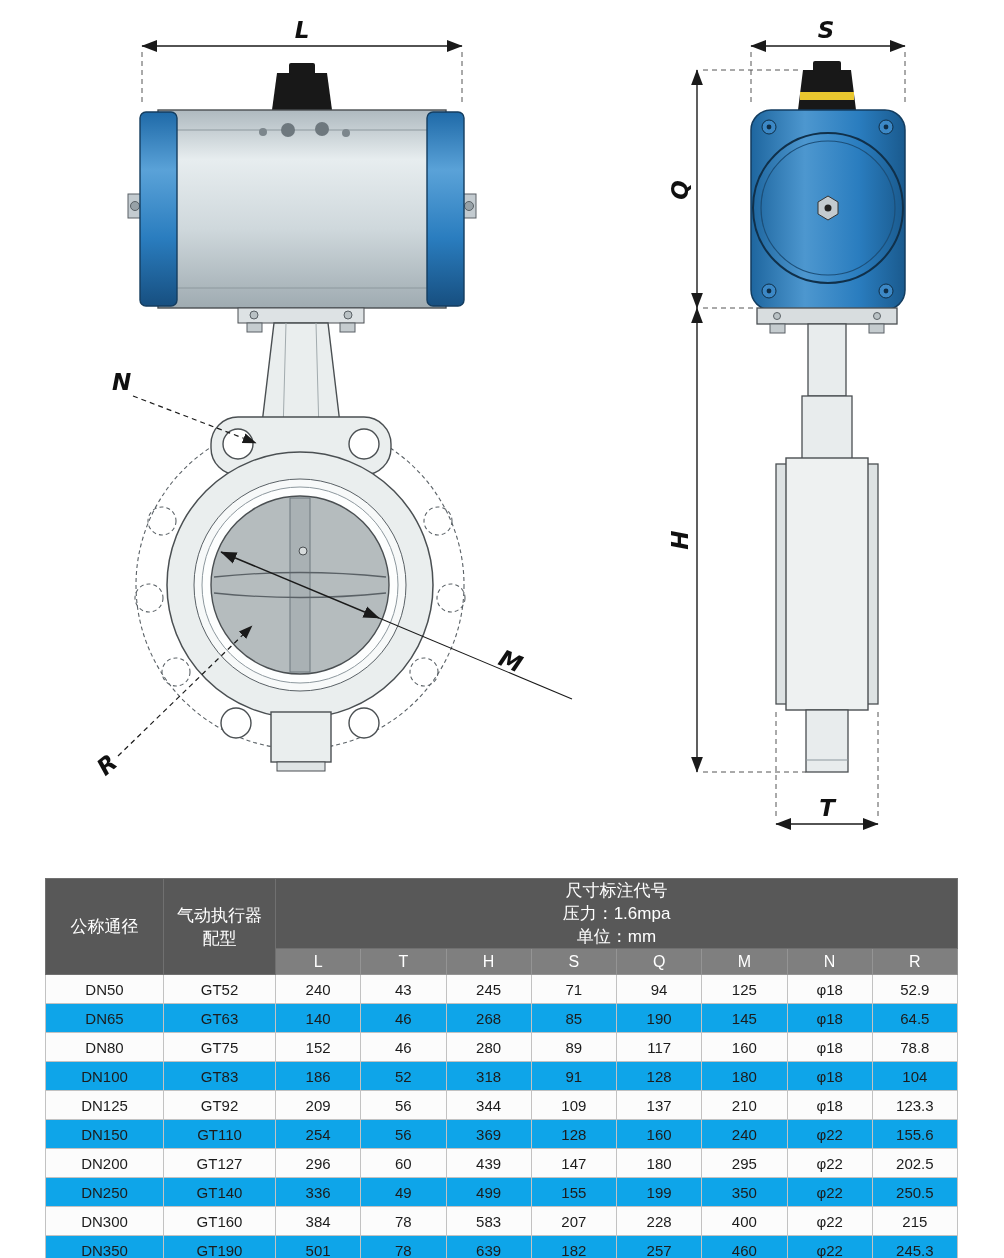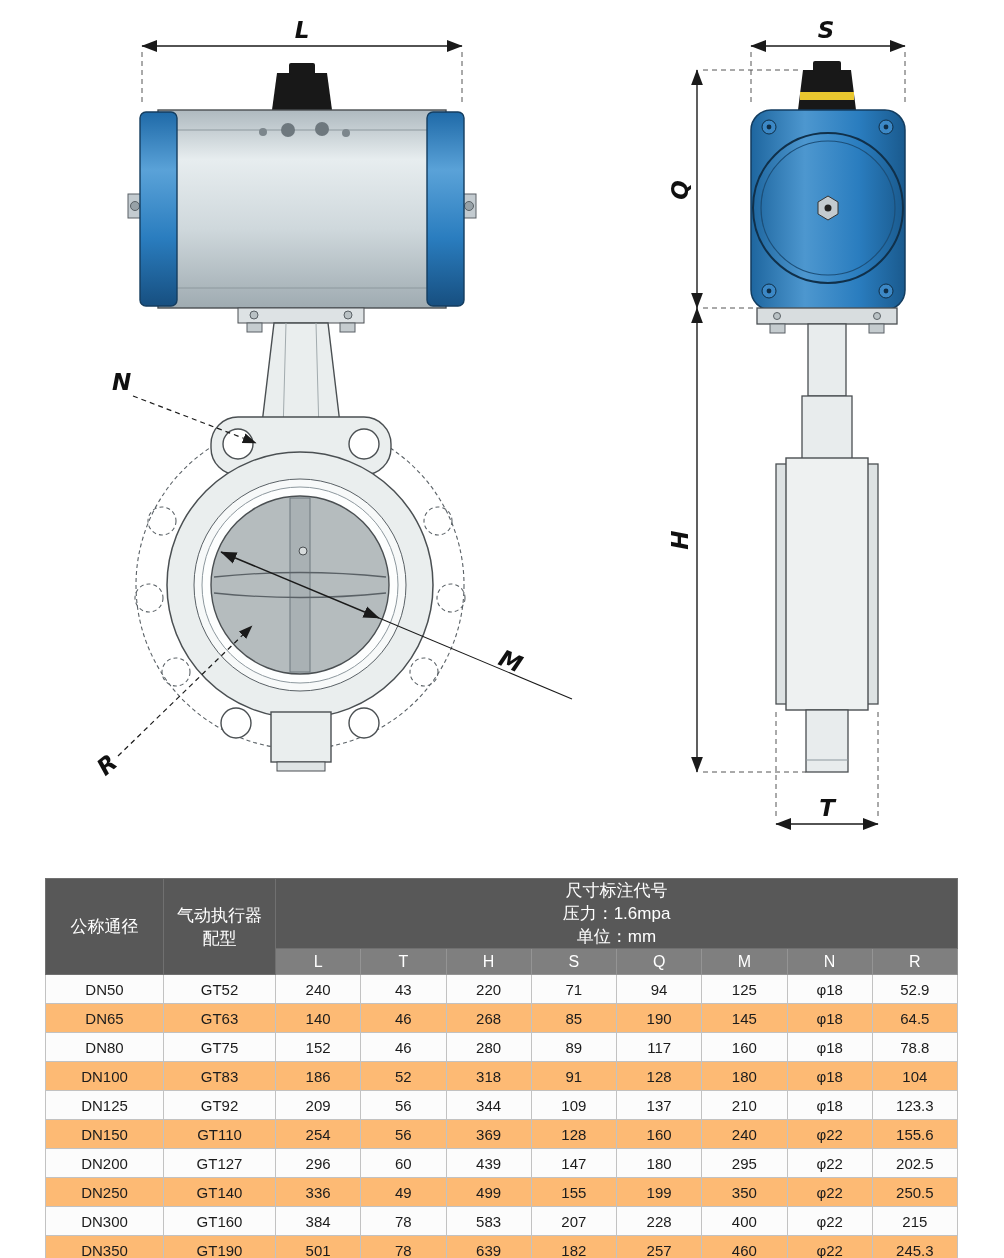--- a/index.html
+++ b/index.html
@@ -19,21 +19,21 @@
   .bolt-dashed { fill:none; stroke:#5a6166; stroke-width:1.1; stroke-dasharray:4 3; }
 
   
   .table-wrap { position:absolute; left:45px; top:878px; width:913px; }
   table { border-collapse:collapse; width:100%; table-layout:fixed; }
   th, td { border:1px solid #c2c2c2; text-align:center; vertical-align:middle; }
   tr.h1 th { background:#585858; color:#fff; font-size:17px; font-weight:normal; height:54px; border-color:#707070; }
   tr.h2 th { background:#7f7f7f; color:#fff; font-size:16px; font-weight:normal; height:26px; border-color:#949494; }
   .band-inner { display:flex; justify-content:space-evenly; align-items:center; width:100%;flex-direction:column; }
   tbody td { height:29px; font-size:15px; color:#1c1c1c; background:#fcfcfc; }
-  tbody tr.alt td { background:#fdba74; }
+  tbody tr.alt td { background:#0ea5e9; }
   .green-bar { height:9px; background:#1cb351; }
 </style>
 </head>
 <body>
 
 <div class="sheet">
 
   <svg class="drawing" width="1004" height="878" viewBox="0 0 1004 878">
     <defs>
       <marker id="ah" viewBox="0 0 10 10" refX="9.2" refY="5" markerWidth="12" markerHeight="12" orient="auto-start-reverse">
@@ -229,21 +229,21 @@
             <th>N</th>
             <th>R</th>
           </tr>
       </thead>
       <tbody id="table-body">
           <tr>
             <td>DN50</td>
             <td>GT52</td>
             <td>240</td>
             <td>43</td>
-            <td>220</td>
+            <td>245</td>
             <td>71</td>
             <td>94</td>
             <td>125</td>
             <td>φ18</td>
             <td>52.9</td>
           </tr>
           <tr class="alt">
             <td>DN65</td>
             <td>GT63</td>
             <td>140</td>

